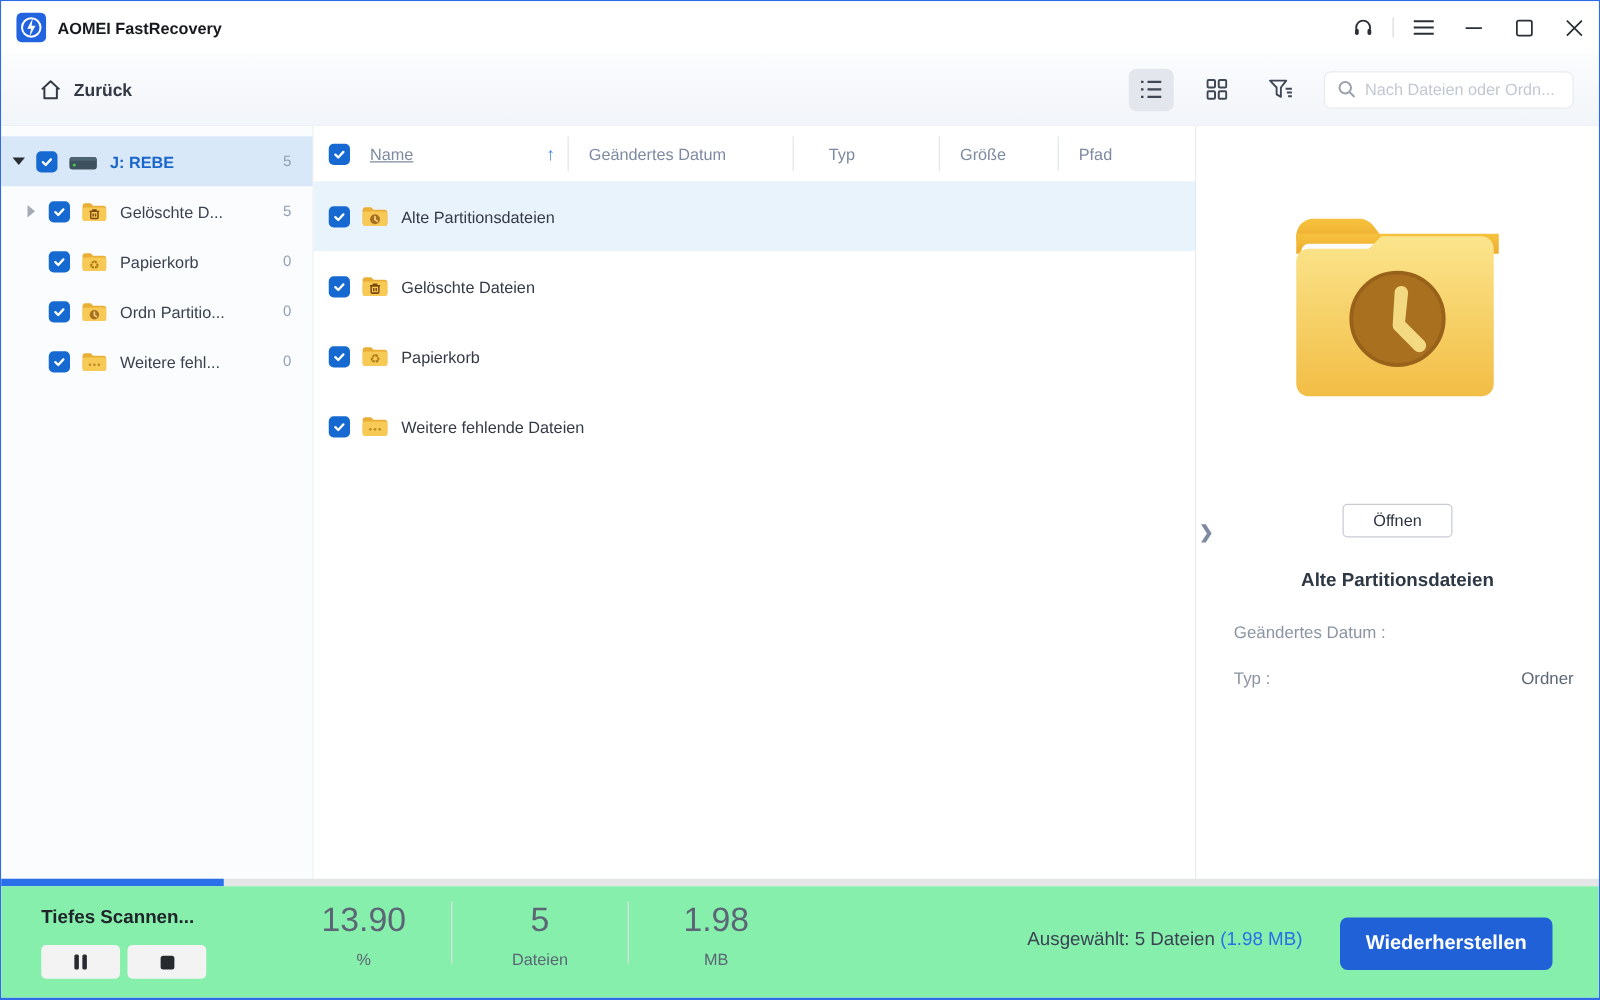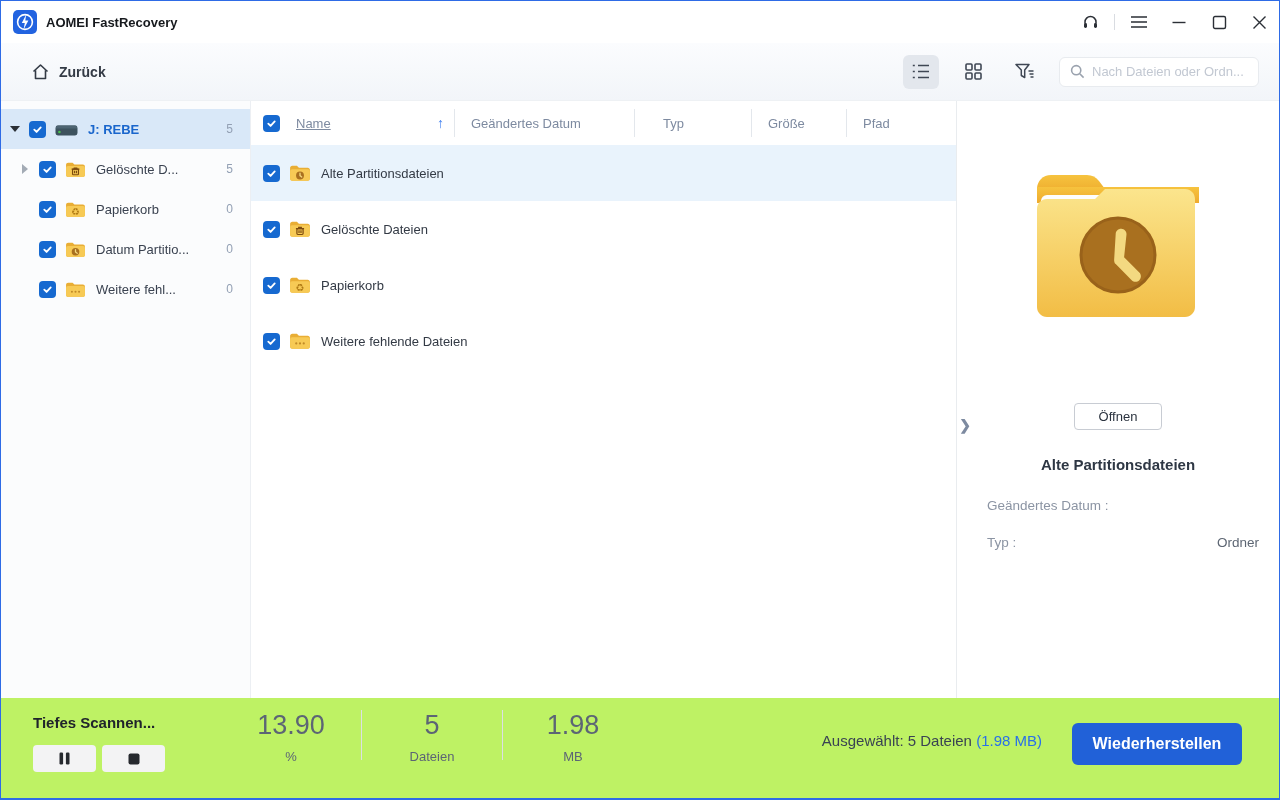--- a/index.html
+++ b/index.html
@@ -80,21 +80,21 @@
     font-size:13px; color:#2b333f; display:flex; align-items:center; justify-content:center;
     font-family:"Liberation Sans",sans-serif;
   }
   .preview-title { position:absolute; top:355px; left:0; right:0; text-align:center; font-size:15px; font-weight:bold; color:#2e3744; }
   .preview-fields { position:absolute; top:397px; left:30px; right:20px; }
   .pfield { display:flex; justify-content:space-between; font-size:13.5px; margin-bottom:22px; }
   .pfield .plabel { color:#8b94a3; }
   .pfield .pvalue { color:#5d6673; }
   .progress-wrap { position:absolute; bottom:89px; left:0; right:0; height:6px; background:#e4e5e7; }
   .progress-fill { height:100%; background:#2a70e9; width:0; }
-  .bottombar { position:absolute; bottom:0; left:0; right:0; height:100px; background:#bef264; }
+  .bottombar { position:absolute; bottom:0; left:0; right:0; height:89px; background:#86efac; }
   .scan-block { position:absolute; left:32px; top:16px; }
   .scan-label { font-size:15px; font-weight:bold; color:#20242b; }
   .scan-ctrls { display:flex; gap:6px; margin-top:14px; }
   .ctrl-btn { width:63px; height:27px; background:#f3f3f4; border:none; border-radius:4px; display:flex; align-items:center; justify-content:center; }
   .stats { position:absolute; left:220px; top:12px; display:flex; align-items:flex-start; }
   .stat { width:140px; text-align:center; }
   .stat-value { font-size:27px; color:#5c6575; }
   .stat-unit { font-size:13px; color:#5c6575; margin-top:8px; }
   .stat-sep { width:1px; height:50px; background:#dcdfe4; }
   .selected-info { position:absolute; right:237px; top:34px; font-size:15px; color:#3a4353; white-space:nowrap; }
@@ -265,21 +265,21 @@
           </svg>
       </span>
       <span class="tree-icon">
         <svg width="21" height="17" viewBox="0 0 20 16">
           <path d="M1 3.5c0-1.1.9-2 2-2h4.2l1.8 1.8H17c1.1 0 2 .9 2 2V13c0 1.1-.9 2-2 2H3c-1.1 0-2-.9-2-2z" fill="#e9ae35"></path>
           <rect x="1" y="4.6" width="18" height="10.4" rx="1.8" fill="#f7ca55"></rect>
           <circle cx="10" cy="10.2" r="3.6" fill="#a9701f"></circle>
           <path d="M10 8.2 v2.2 l1.6 1.2" stroke="#f3d981" stroke-width="1.2" fill="none" stroke-linecap="round"></path>
         </svg>
       </span>
-      <span class="tree-label">Datum Partitio...</span>
+      <span class="tree-label">Ordn Partitio...</span>
       <span class="tree-count">0</span>
     </div>
 
     <div class="tree-item" style="padding-left:18px;">
       <span class="expander"></span>
       <span class="checkbox" style="margin-left:8px;">
         <svg width="11" height="11" viewBox="0 0 12 12">
             <path d="M2.5 6.2 5 8.7 9.5 3.8" stroke="#fff" stroke-width="2" fill="none" stroke-linecap="round" stroke-linejoin="round"></path>
           </svg>
       </span>

